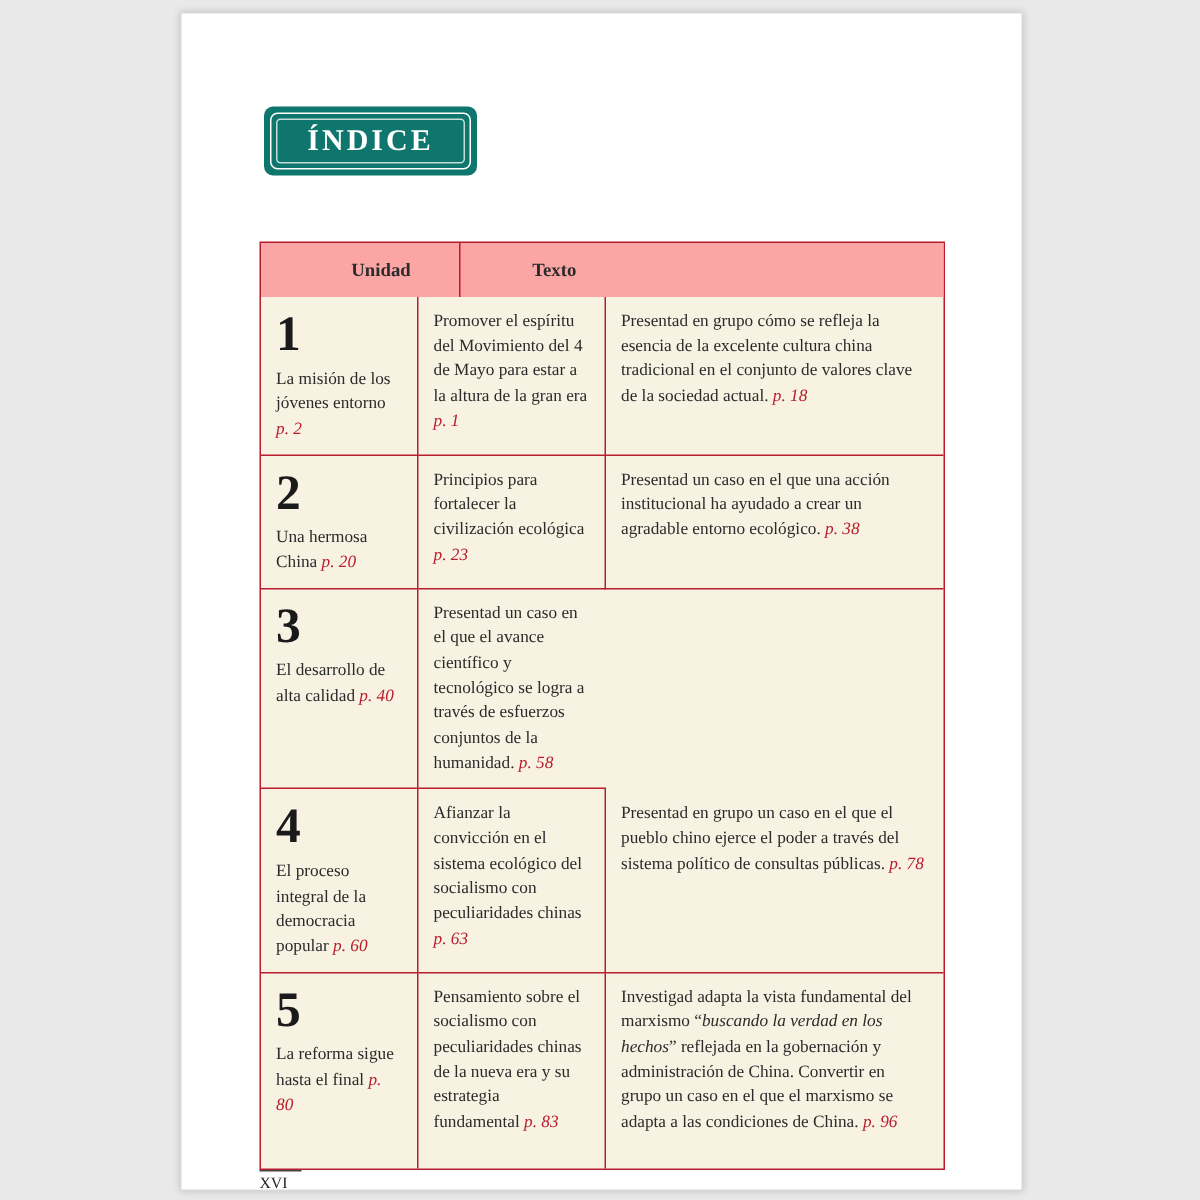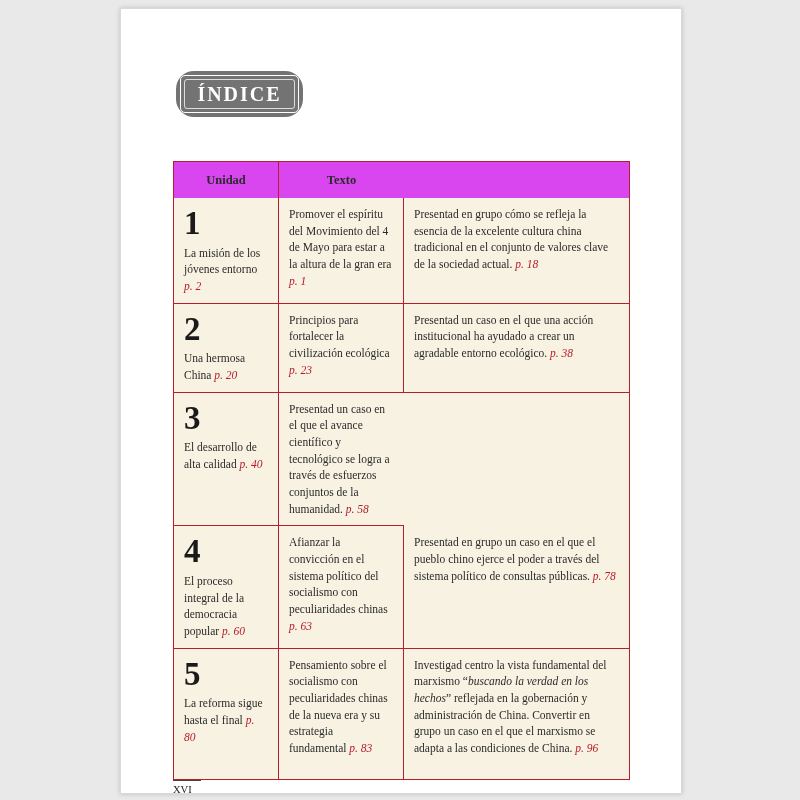--- a/index.html
+++ b/index.html
@@ -15,23 +15,23 @@
     left:120px; top:8px;
     width:560px; height:784px;
     background:#ffffff;
     box-shadow:0 0 5px rgba(0,0,0,0.18);
     border:1px solid #d9d9d9;
   }
   
   .badge{
     position:absolute;
     left:55px; top:62px;
-    width:127px; height:46px;
-    background:#737373;
-    border-radius:18px;
+    width:142px; height:46px;
+    background:#0f766e;
+    border-radius:6px;
     box-sizing:border-box;
     display:flex;align-items:center;justify-content:center;
   }
   .badge-frame{
     position:absolute;
     left:4px; top:4px; right:4px; bottom:4px;
     border:1.4px solid #ffffff;
     border-radius:5px;
     pointer-events:none;
   }
@@ -57,22 +57,23 @@
     width:455px;
     border:1.5px solid #b71d2d;
     box-sizing:content-box;
     background:#f7f2e2;
   }
   .trow{
     display:grid;
     grid-template-columns:105px 125px 225px;
   }
   .trow.header{
-    background:#d946ef;
+    background:#fca5a5;
     color:#ffffff;
+    padding-left:28px;
   }
   .trow.header .cell{
     border-bottom:none;
     display:flex;align-items:center;justify-content:center;
     font-weight:bold;
     font-size:12.5px;
     min-height:36px;
     padding:2px 4px;
   }
   .cell{
@@ -178,41 +179,41 @@
       </div>
     </div>
 
     <div class="trow r4">
       <div class="cell">
         <div class="unit-num">4</div>
         <span>El proceso integral de la democracia popular</span>
         <span class="pref">p. 60</span>
       </div>
       <div class="cell">
-        <span>Afianzar la convicción en el sistema político del socialismo con peculiaridades chinas</span>
+        <span>Afianzar la convicción en el sistema ecológico del socialismo con peculiaridades chinas</span>
         <span class="pref">p. 63</span>
       </div>
       <div class="cell">
         <span>Presentad en grupo un caso en el que el pueblo chino ejerce el poder a través del sistema político de consultas públicas.</span>
         <span class="pref">p. 78</span>
       </div>
     </div>
 
     <div class="trow r5 last">
       <div class="cell">
         <div class="unit-num">5</div>
         <span>La reforma sigue hasta el final</span>
         <span class="pref">p. 80</span>
       </div>
       <div class="cell">
         <span>Pensamiento sobre el socialismo con peculiaridades chinas de la nueva era y su estrategia fundamental</span>
         <span class="pref">p. 83</span>
       </div>
       <div class="cell">
-        <span>Investigad centro la vista fundamental del marxismo “</span><span class="qitalic">buscando la verdad en los hechos</span><span>” reflejada en la gobernación y administración de China. Convertir en grupo un caso en el que el marxismo se adapta a las condiciones de China.</span>
+        <span>Investigad adapta la vista fundamental del marxismo “</span><span class="qitalic">buscando la verdad en los hechos</span><span>” reflejada en la gobernación y administración de China. Convertir en grupo un caso en el que el marxismo se adapta a las condiciones de China.</span>
         <span class="pref">p. 96</span>
       </div>
     </div>
 
   </div>
 
   <div class="folio">
     <span class="folio-rule"></span>
     <span>XVI</span>
   </div>

